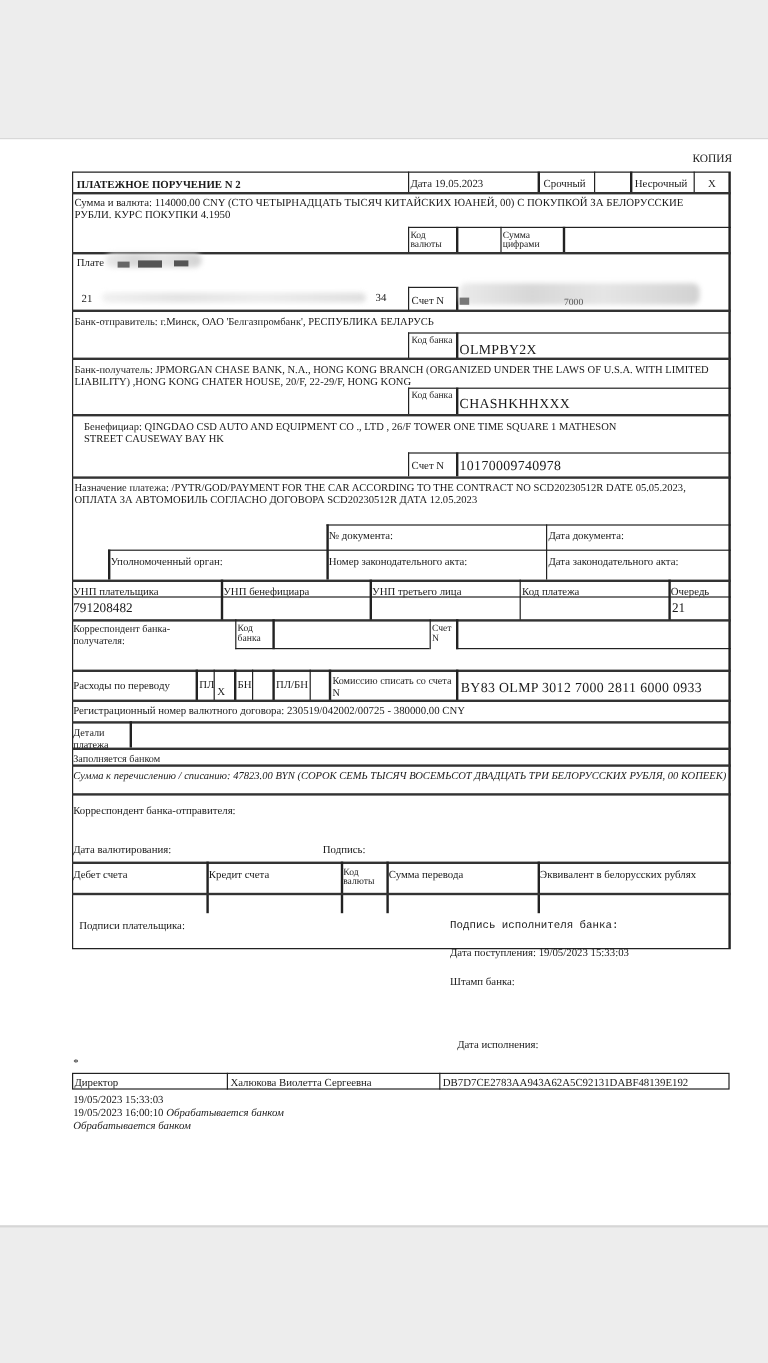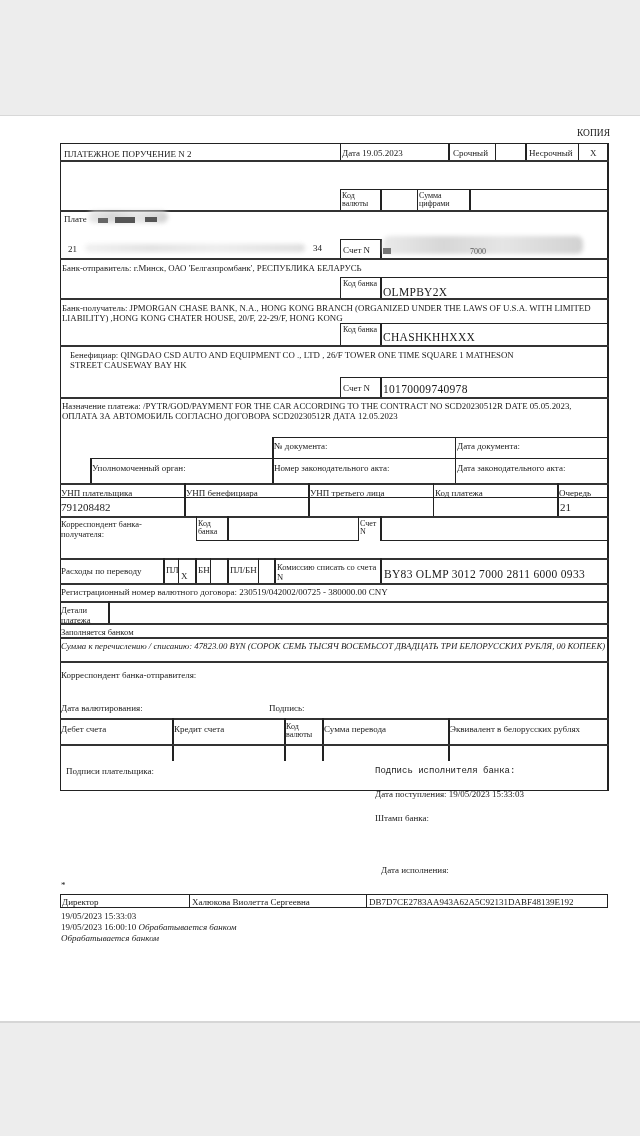--- a/index.html
+++ b/index.html
@@ -30,33 +30,34 @@
 </style>
 </head>
 <body>
 
 <div class="page">
 
   <div class="abs t" style="left:577px;top:12px;font-size:9.5px;">КОПИЯ</div>
 
   <div class="box" style="left:60px;top:27px;width:549px;height:648px;border-width:1px 2px 1px 1px;"></div>
 
-  <div class="abs t" style="left:64px;top:33px;">ПЛАТЕЖНОЕ ПОРУЧЕНИЕ N 2</div>
+  <div class="abs t" style="left:64px;top:33px;font-weight:bold;">ПЛАТЕЖНОЕ ПОРУЧЕНИЕ N 2</div>
   <div class="vl" style="left:340px;top:27px;height:18px;"></div>
   <div class="abs t" style="left:342px;top:32px;text-align:center;">Дата 19.05.2023</div>
   <div class="vl2" style="left:448px;top:27px;height:18px;"></div>
   <div class="abs t" style="left:453px;top:32px;">Срочный</div>
   <div class="vl" style="left:495px;top:27px;height:18px;"></div>
   <div class="abs t" style="left:498px;top:32px;"></div>
   <div class="vl2" style="left:525px;top:27px;height:18px;"></div>
   <div class="abs t" style="left:529px;top:32px;">Несрочный</div>
   <div class="vl" style="left:578px;top:27px;height:18px;"></div>
   <div class="abs t" style="left:590px;top:32px;">X</div>
   <div class="hl2" style="left:60px;top:44px;width:549px;"></div>
 
+  <div class="abs tw" style="left:62px;top:48px;width:530px;">Сумма и валюта: 114000.00 CNY (СТО ЧЕТЫРНАДЦАТЬ ТЫСЯЧ КИТАЙСКИХ ЮАНЕЙ, 00) С ПОКУПКОЙ ЗА БЕЛОРУССКИЕ РУБЛИ. КУРС ПОКУПКИ 4.1950</div>
   <div class="hl" style="left:340px;top:73px;width:269px;"></div>
   <div class="vl" style="left:340px;top:73px;height:22px;"></div>
   <div class="abs t8" style="left:342px;top:76px;width:36px;white-space:normal;">Код валюты</div>
   <div class="vl2" style="left:380px;top:73px;height:22px;"></div>
   <div class="vl" style="left:417px;top:73px;height:22px;"></div>
   <div class="abs t8" style="left:419px;top:76px;width:40px;white-space:normal;">Сумма цифрами</div>
   <div class="vl2" style="left:469px;top:73px;height:22px;"></div>
   <div class="hl2" style="left:60px;top:94px;width:549px;"></div>
 
   <div class="abs t" style="left:64px;top:98px;">Плате</div>

